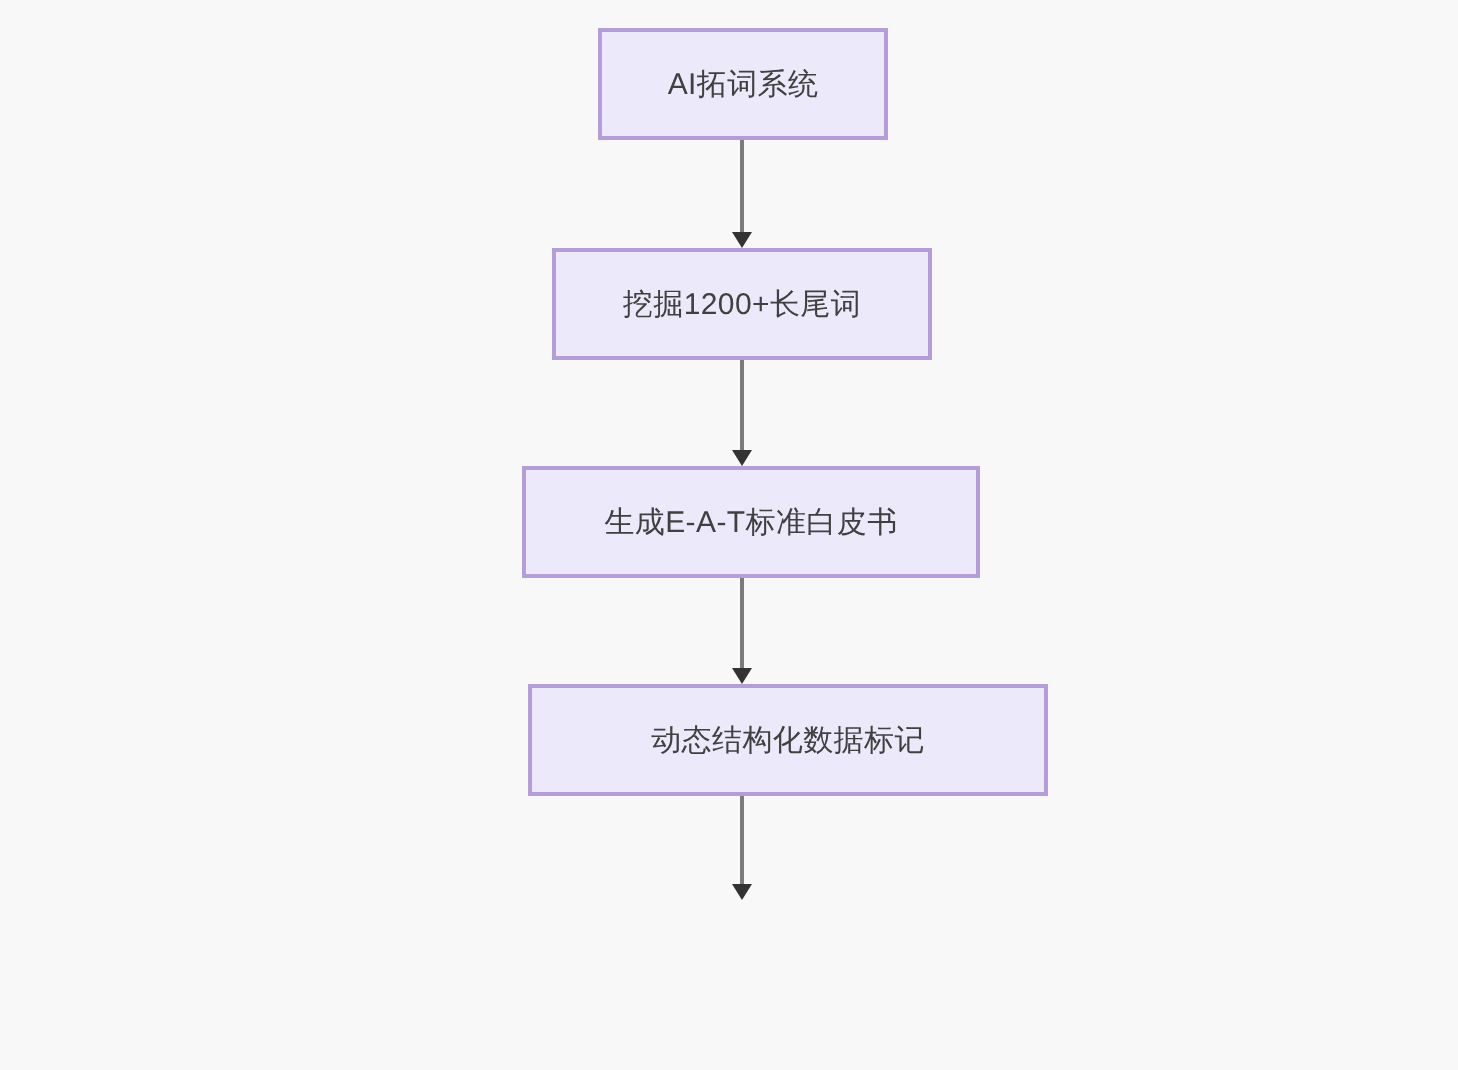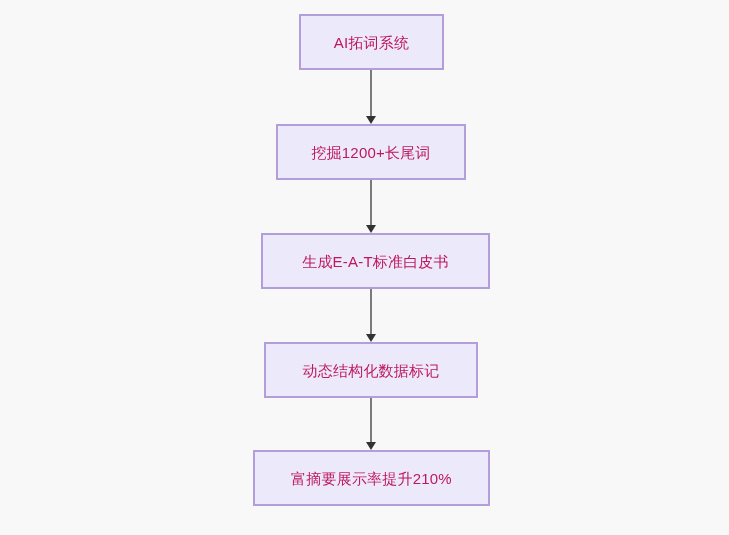--- a/index.html
+++ b/index.html
@@ -23,21 +23,21 @@
     position: absolute;
     box-sizing: border-box;
     background: #ece9fb;
     border: 2px solid #b39ddb;
     display: flex;
     align-items: center;
     justify-content: center;
     height: 56px;
   }
   .node-label {
-    color: #be185d;
+    color: #404040;
     font-size: 15px;
     line-height: 1;
     letter-spacing: 0.2px;
     white-space: nowrap;
     font-family: "Liberation Sans", "DejaVu Sans", sans-serif;
   }
   .edge {
     position: absolute;
     width: 2px;
     background: #7b7b7b;
@@ -47,21 +47,21 @@
     width: 0;
     height: 0;
     border-left: 5px solid transparent;
     border-right: 5px solid transparent;
     border-top: 8px solid #333333;
   }
   
   #node-0 { left: 299px; top: 14px;  width: 145px; }
   #node-1 { left: 276px; top: 124px; width: 190px; text-align: center; }
   #node-2 { left: 261px; top: 233px; width: 229px; }
-  #node-3 { left: 264px; top: 342px; width: 214px; text-align: right; }
+  #node-3 { left: 264px; top: 342px; width: 260px; text-align: right; }
   #node-4 { left: 253px; top: 450px; width: 237px; }
   
   #edge-0 { left: 370px; top: 70px;  height: 46px; }
   #edge-1 { left: 370px; top: 180px; height: 45px; }
   #edge-2 { left: 370px; top: 289px; height: 45px; }
   #edge-3 { left: 370px; top: 398px; height: 44px; }
   
   #arrow-0 { left: 366px; top: 116px; }
   #arrow-1 { left: 366px; top: 225px; }
   #arrow-2 { left: 366px; top: 334px; }
@@ -93,17 +93,14 @@
   <div class="edge" id="edge-2"></div>
   <div class="arrowhead" id="arrow-2"></div>
 
   <div class="node" id="node-3">
     <span class="node-label">动态结构化数据标记</span>
   </div>
 
   <div class="edge" id="edge-3"></div>
   <div class="arrowhead" id="arrow-3"></div>
 
-  <div class="node" id="node-4">
-    <span class="node-label">富摘要展示率提升210%</span>
-  </div>
 
 </div>
 
 </body></html>

